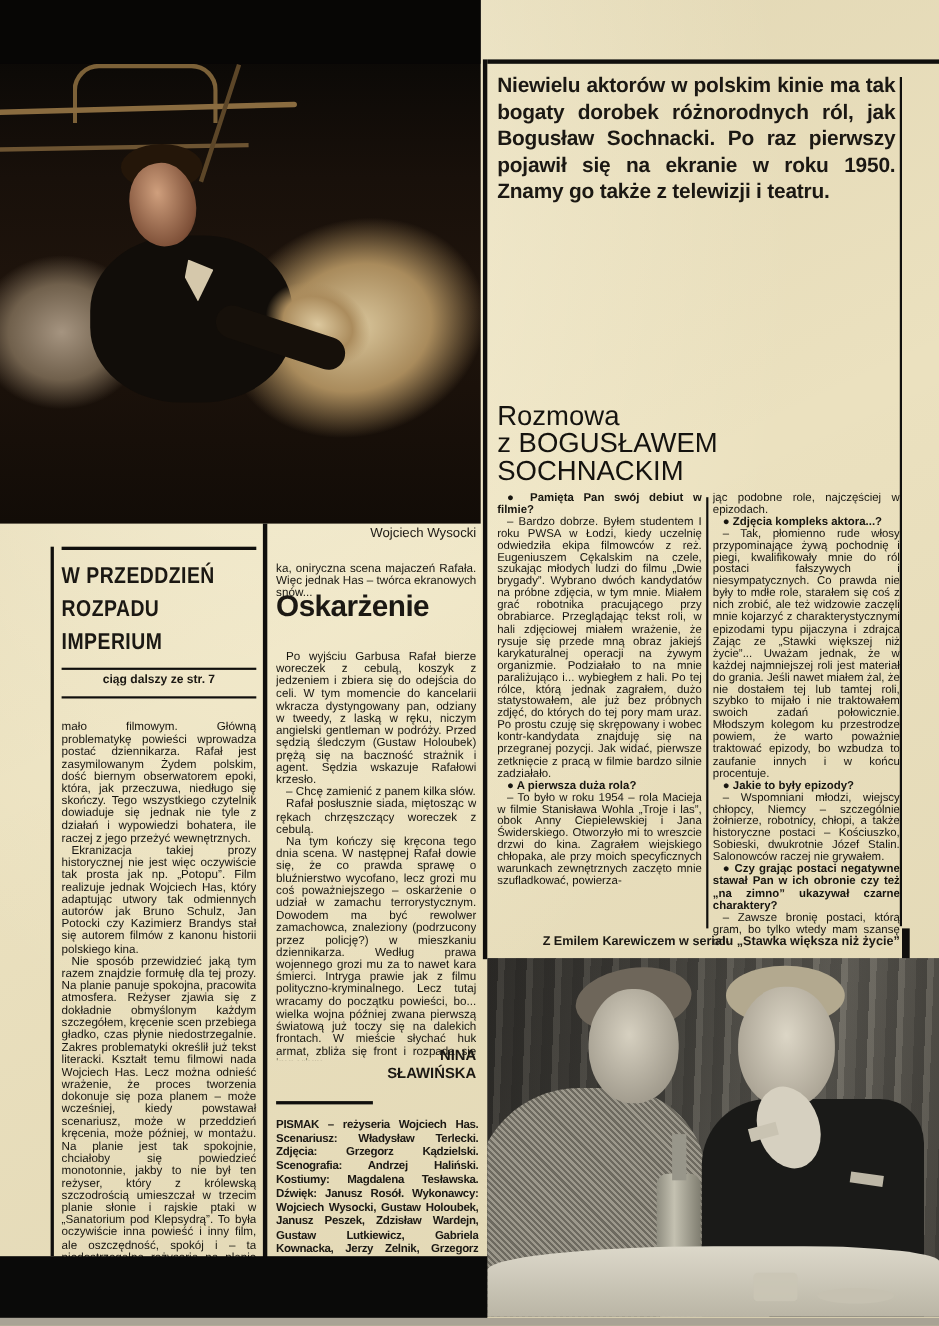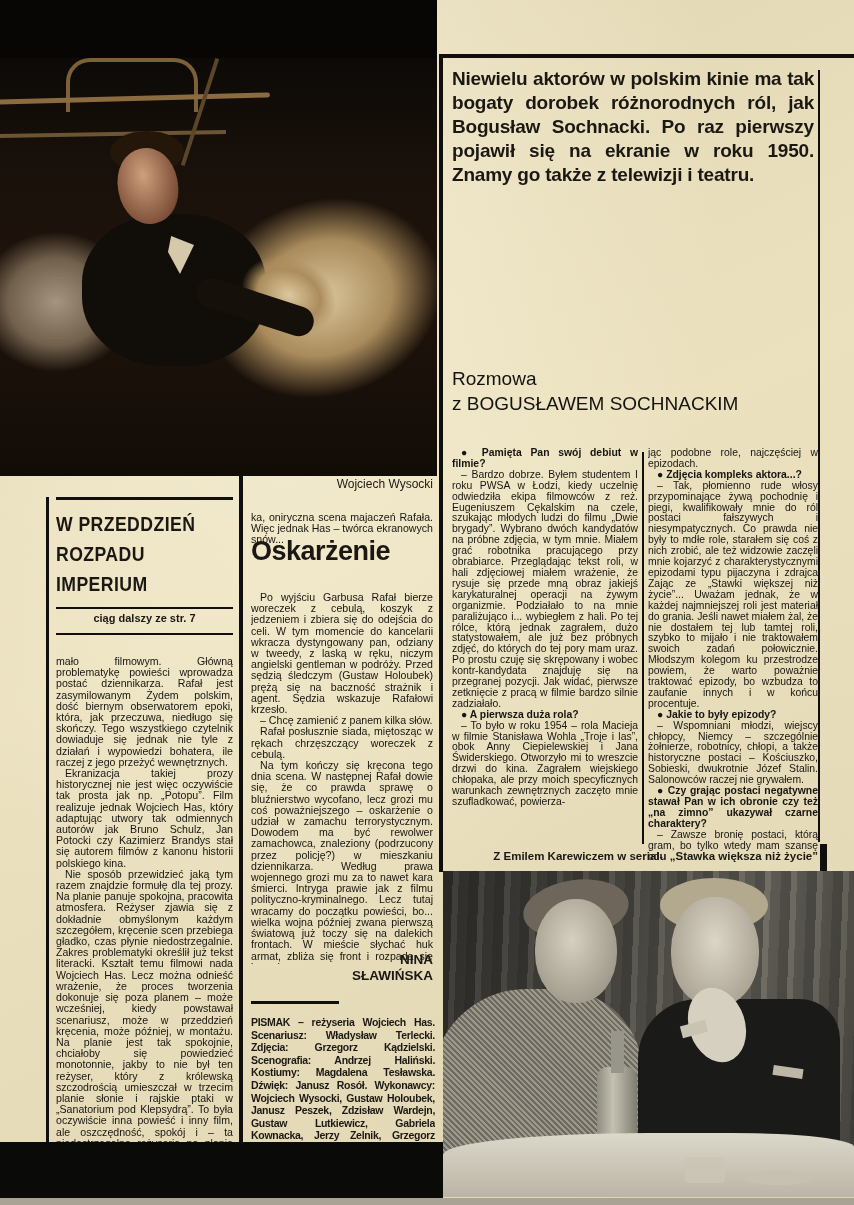--- a/index.html
+++ b/index.html
@@ -61,21 +61,21 @@
   #mc-rule{left:251px;top:1001px;width:88px;height:3px;}
   #mc-credits{left:251px;top:1016px;width:184px;height:152px;overflow:hidden;
               font-size:10.5px;line-height:12.6px;font-weight:700;text-align:justify;letter-spacing:-.3px;}
 
   
   #rt-hrule{left:443px;top:54px;width:411px;height:4px;}
   #rt-vrule-left{left:439px;top:54px;width:4px;height:818px;}
   #rt-vrule-right{left:818px;top:70px;width:2px;height:772px;}
   #lead{left:452px;top:67px;width:362px;font-size:19px;font-weight:700;line-height:24px;letter-spacing:-.2px;text-align:justify;}
   #headline{left:448px;top:190px;width:375px;font-size:74px;line-height:77px;font-weight:700;letter-spacing:-4px;color:#121110;}
-  #subhead{left:452px;top:366px;width:362px;font-size:19px;line-height:25px;font-weight:400;color:#15130f;}
+  #subhead{left:452px;top:366px;width:362px;font-size:25px;line-height:25px;font-weight:400;color:#15130f;}
 
   
   .ivcol{font-size:10.4px;line-height:10.9px;text-align:justify;color:#17150f;overflow:hidden;}
   #iv-col1{left:452px;top:448px;width:186px;height:412px;}
   #iv-div{left:642px;top:452px;width:2px;height:392px;}
   #iv-col2{left:648px;top:448px;width:170px;height:412px;}
   .ivcol .q{font-weight:700;text-indent:9px;}
   .ivcol .a{text-indent:9px;}
   .ivcol .cont{text-indent:0;}
 

